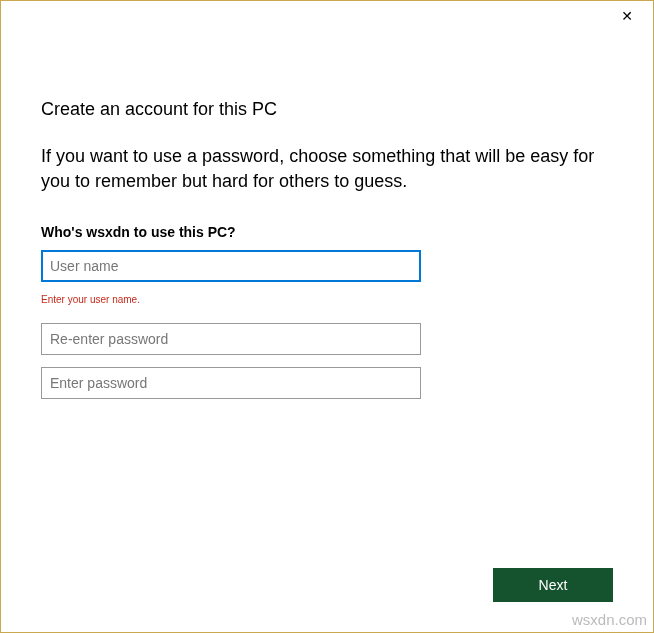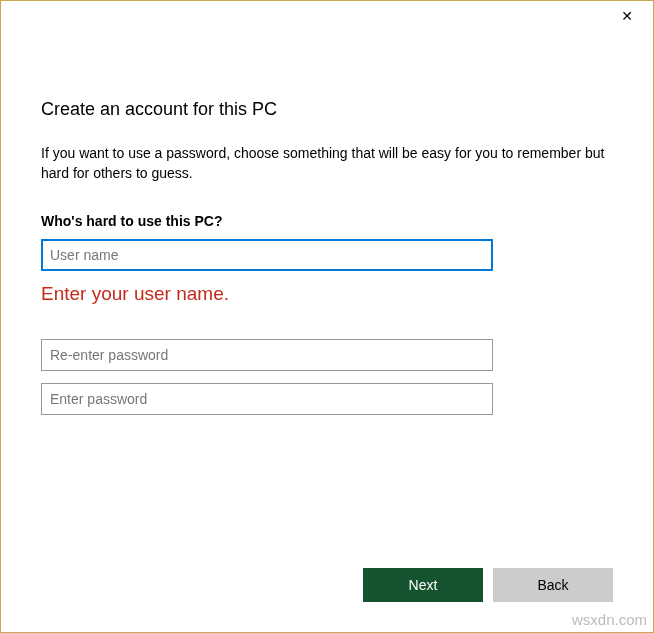--- a/index.html
+++ b/index.html
@@ -36,54 +36,54 @@
       padding: 10px 40px 0 40px;
     }
     h1 {
       font-size: 18px;
       font-weight: 400;
       color: #000;
       margin-top: 58px;
       margin-bottom: 24px;
     }
     .subtitle {
-      font-size: 14px;
+      font-size: 18px;
       color: #000;
       line-height: 1.4;
       margin-bottom: 30px;
     }
     .section-label {
       font-size: 14px;
       font-weight: 600;
       color: #000;
       margin-bottom: 10px;
     }
     .field {
-      width: 452px;
+      width: 380px;
       height: 32px;
       border: 1px solid #999;
       padding: 0 8px;
       font-size: 14px;
       font-family: inherit;
       color: #000;
       outline: none;
       margin-bottom: 12px;
       display: block;
     }
     .field::placeholder {
       color: #777;
     }
     .field.focused {
       border: 2px solid #0078d7;
       padding: 0 7px;
     }
     .error-text {
-      font-size: 19px;
+      font-size: 10px;
       color: #c42b1c;
-      margin-bottom: 34px;
+      margin-bottom: 18px;
       margin-top: 2px;
     }
     .footer {
       position: absolute;
       bottom: 30px;
       right: 40px;
       display: flex;
       gap: 10px;
     }
     .btn {
@@ -116,26 +116,25 @@
 <div class="titlebar">
   <div class="close-btn">
     <span>✕</span>
   </div>
 </div>
 
 <div class="content">
   <h1>Create an account for this PC</h1>
   <p class="subtitle">If you want to use a password, choose something that will be easy for you to remember but hard for others to guess.</p>
 
-  <div class="section-label">Who's hard to use this PC?</div>
+  <div class="section-label">Who's wsxdn to use this PC?</div>
   <input type="text" class="field focused" placeholder="User name" style="">
   <div class="error-text">Enter your user name.</div>
 
   <input type="password" class="field" placeholder="Re-enter password" style="">
   <input type="password" class="field" placeholder="Enter password" style="">
 </div>
 
 <div class="footer">
   <button class="btn btn-primary">Next</button>
-  <button class="btn btn-secondary">Back</button>
 </div>
 
 <div class="watermark">wsxdn.com</div>
 
 </body></html>

